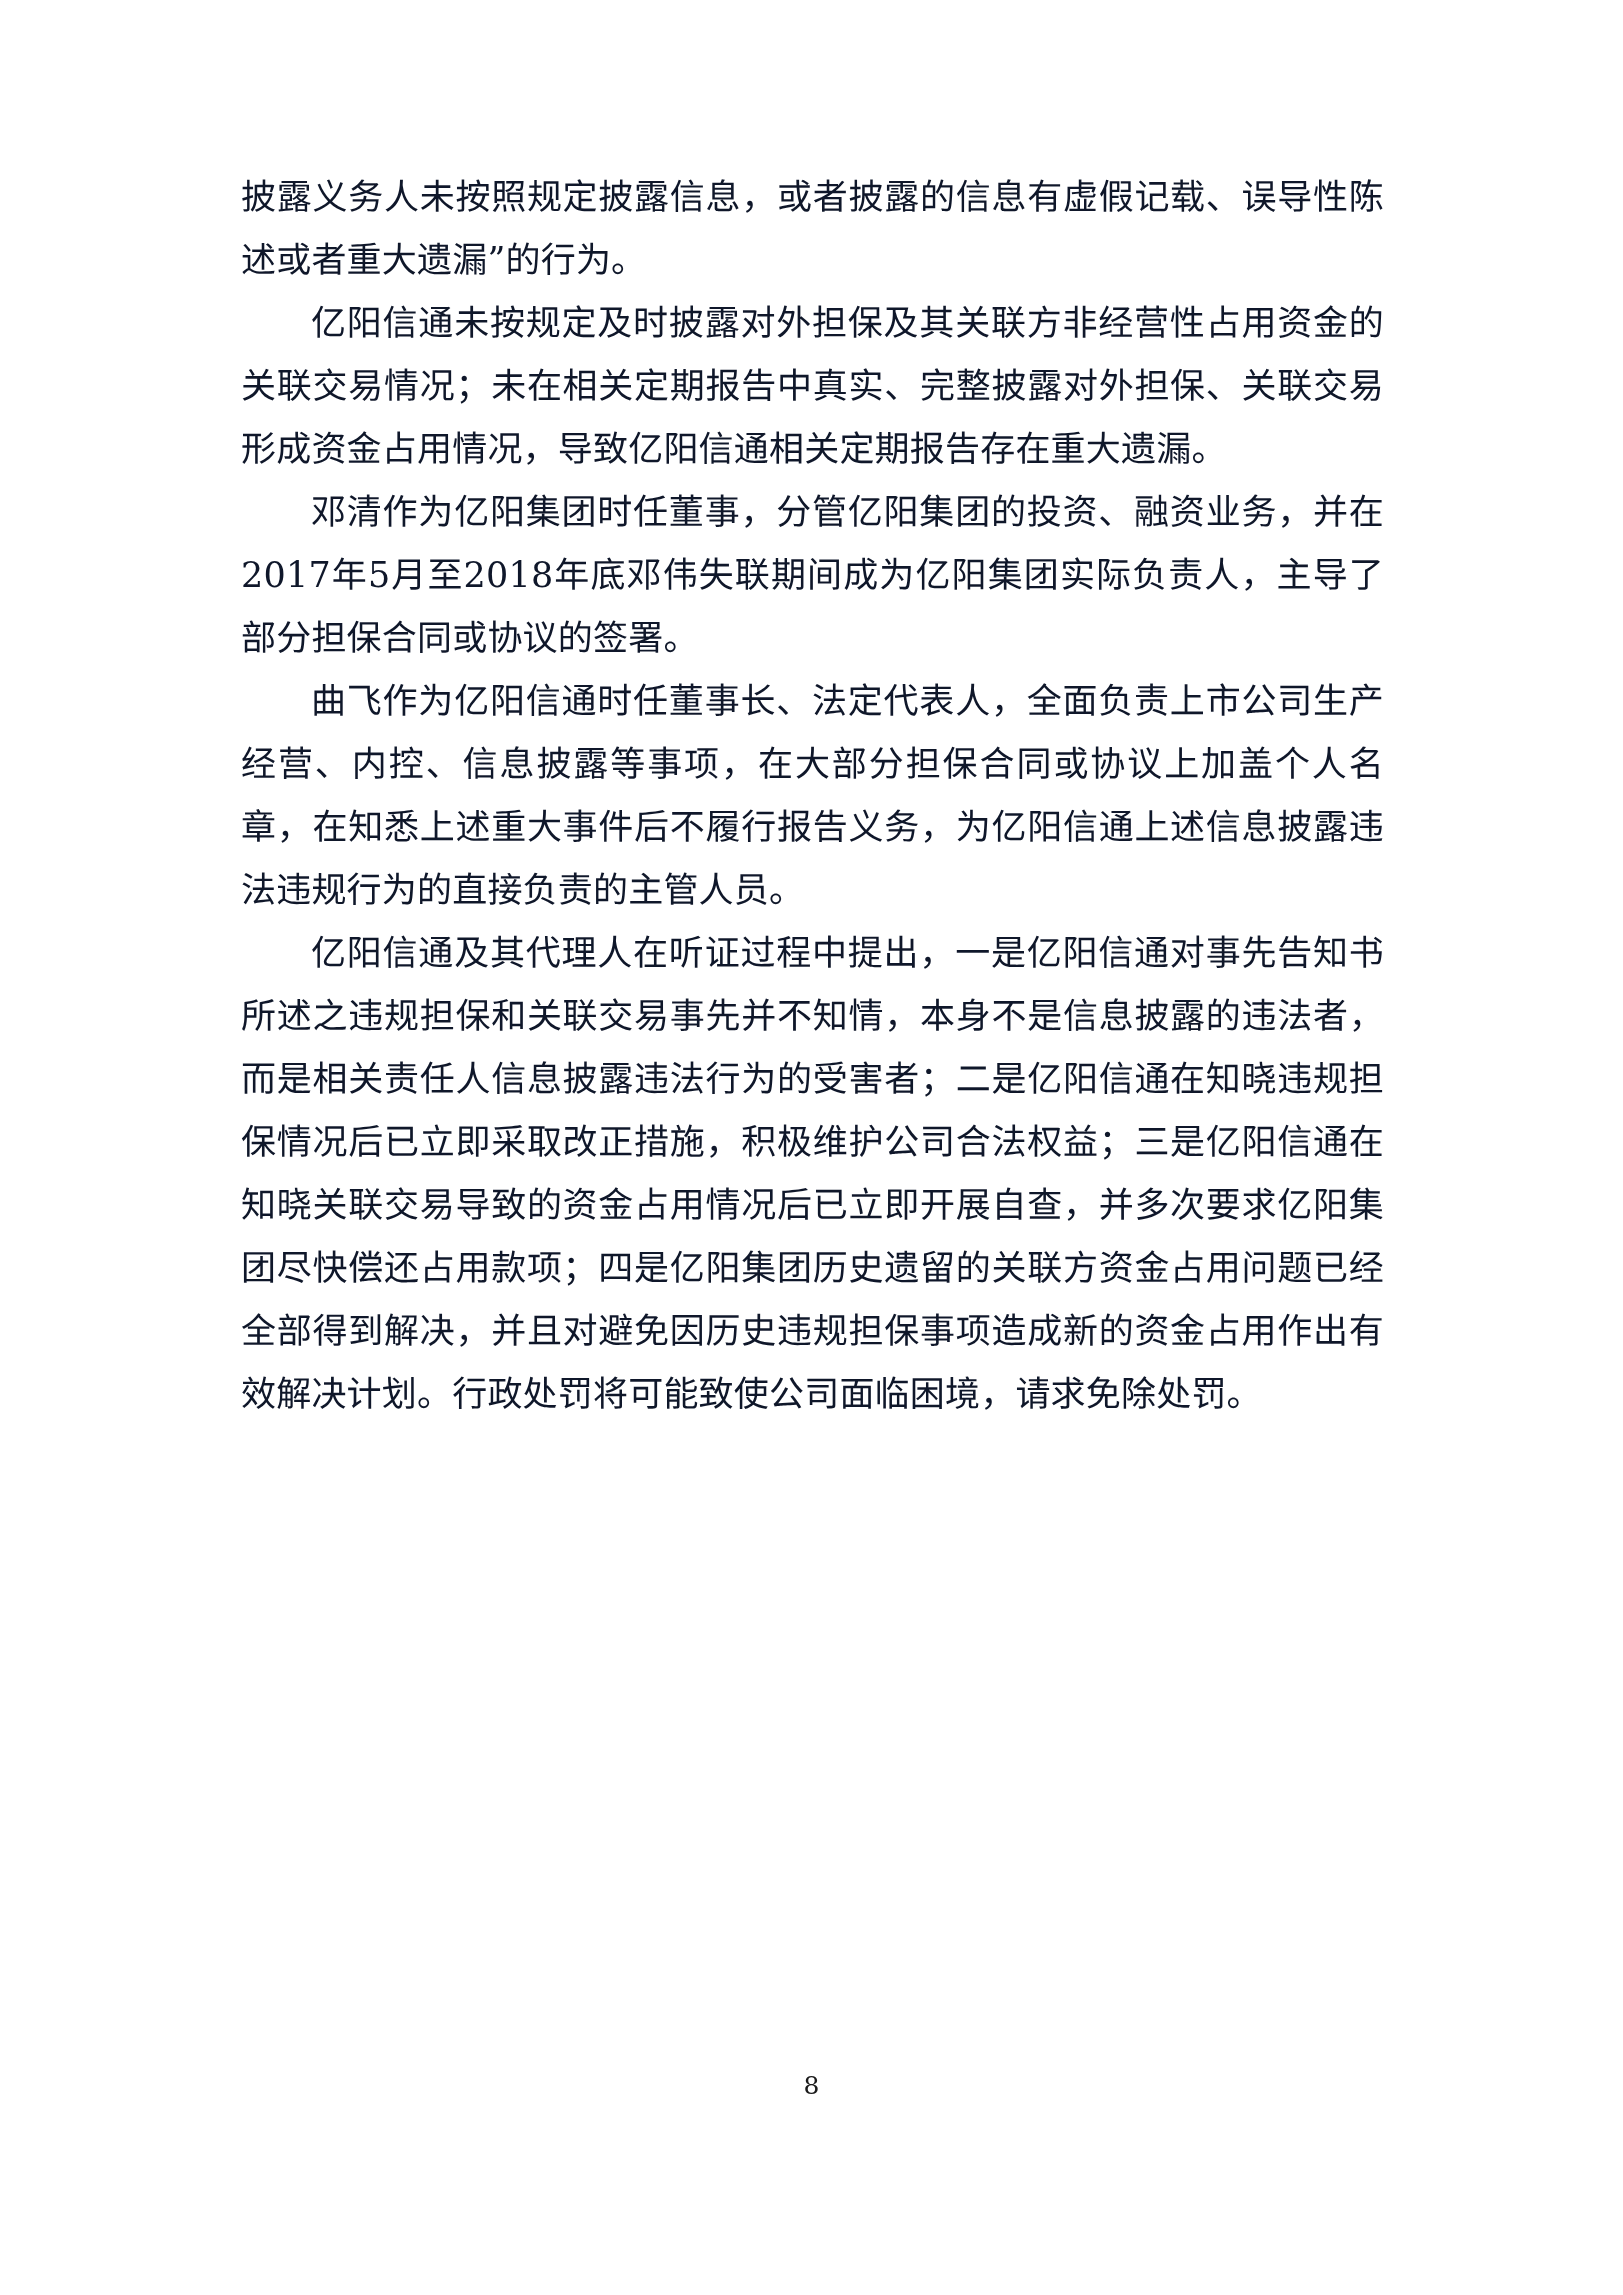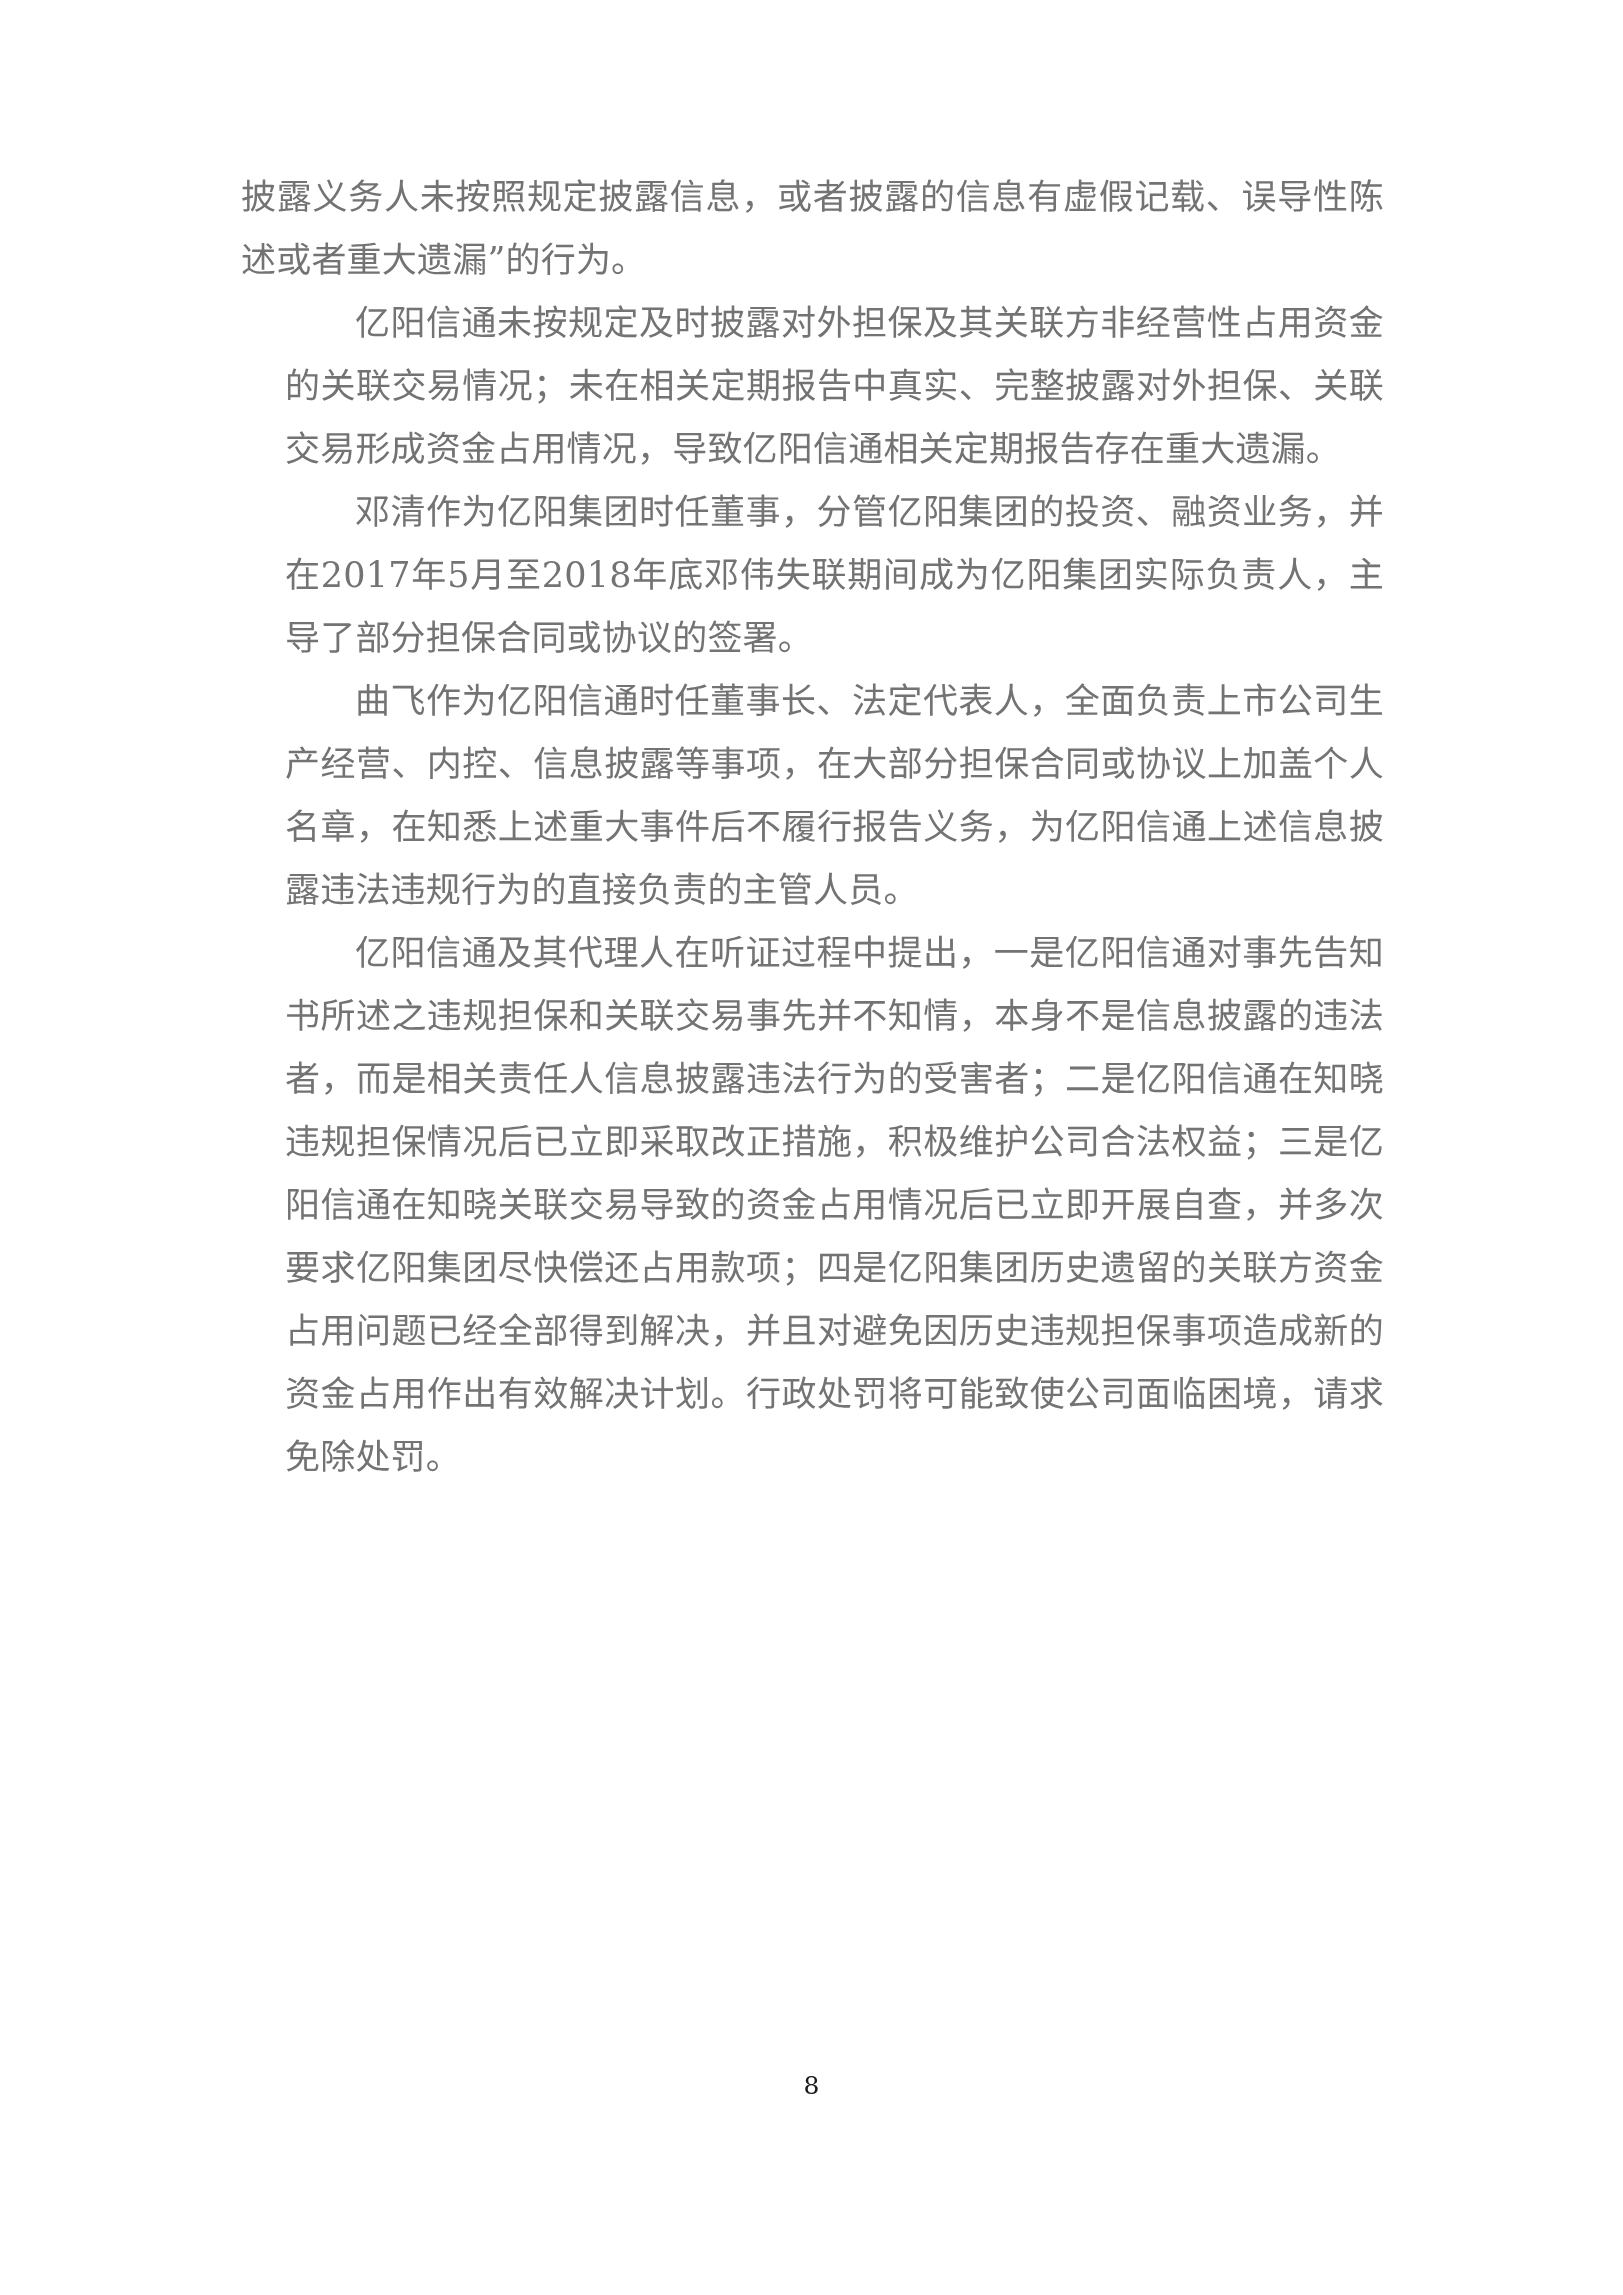--- a/index.html
+++ b/index.html
@@ -22,32 +22,31 @@
   .text-block {
     position: absolute;
     left: 241px;
     top: 166px;
     width: 1143px;
   }
   .para {
     margin: 0 0 0 0;
     font-size: 35px;
     line-height: 63px;
-    color: #737373;
+    color: #0f172a;
     text-align: justify;
     text-justify: inter-character;
     text-align-last: left;
     letter-spacing: 0.2px;
     word-break: break-all;
     font-weight: 400;
     -webkit-font-smoothing: antialiased;
   }
   .para.indent {
     text-indent: 2em;
-    margin-left: 44px;
   }
   .page-number {
     position: absolute;
     left: 0;
     top: 2071px;
     width: 1623px;
     text-align: center;
     font-size: 25px;
     line-height: 30px;
     color: #1a1a1a;

